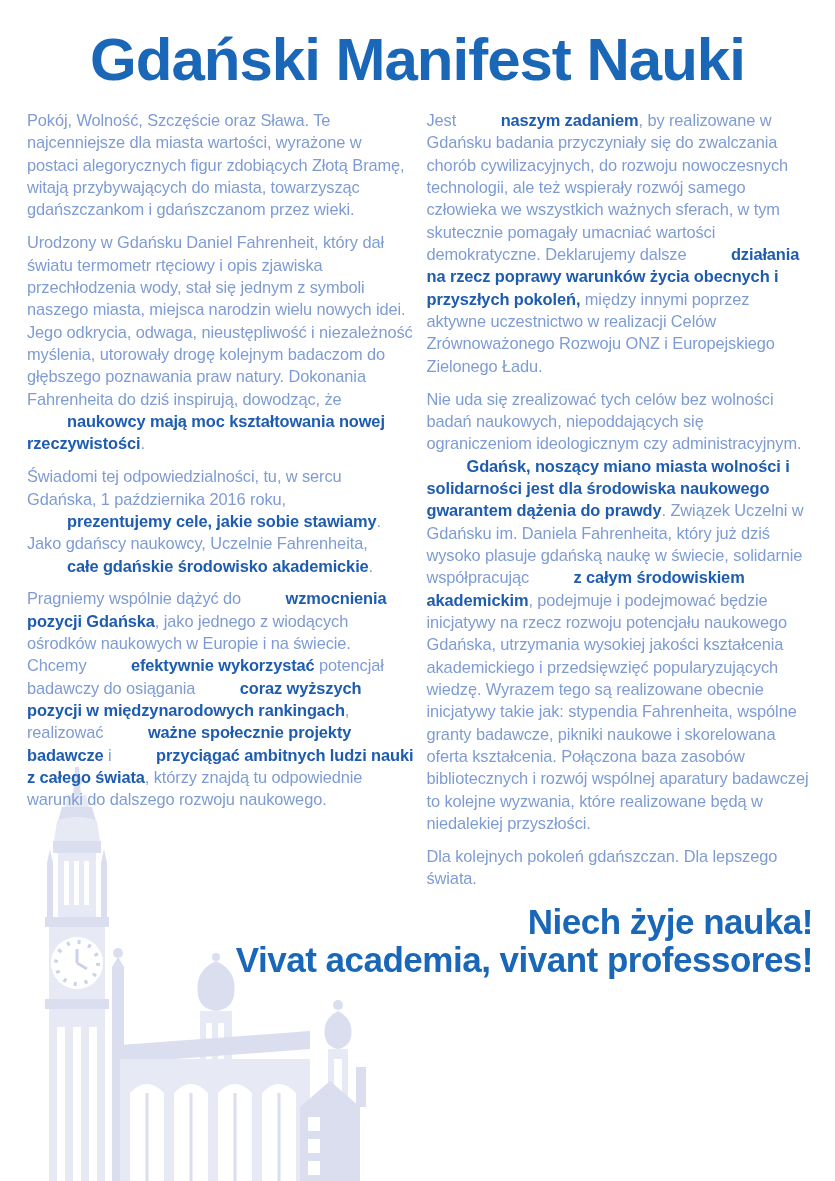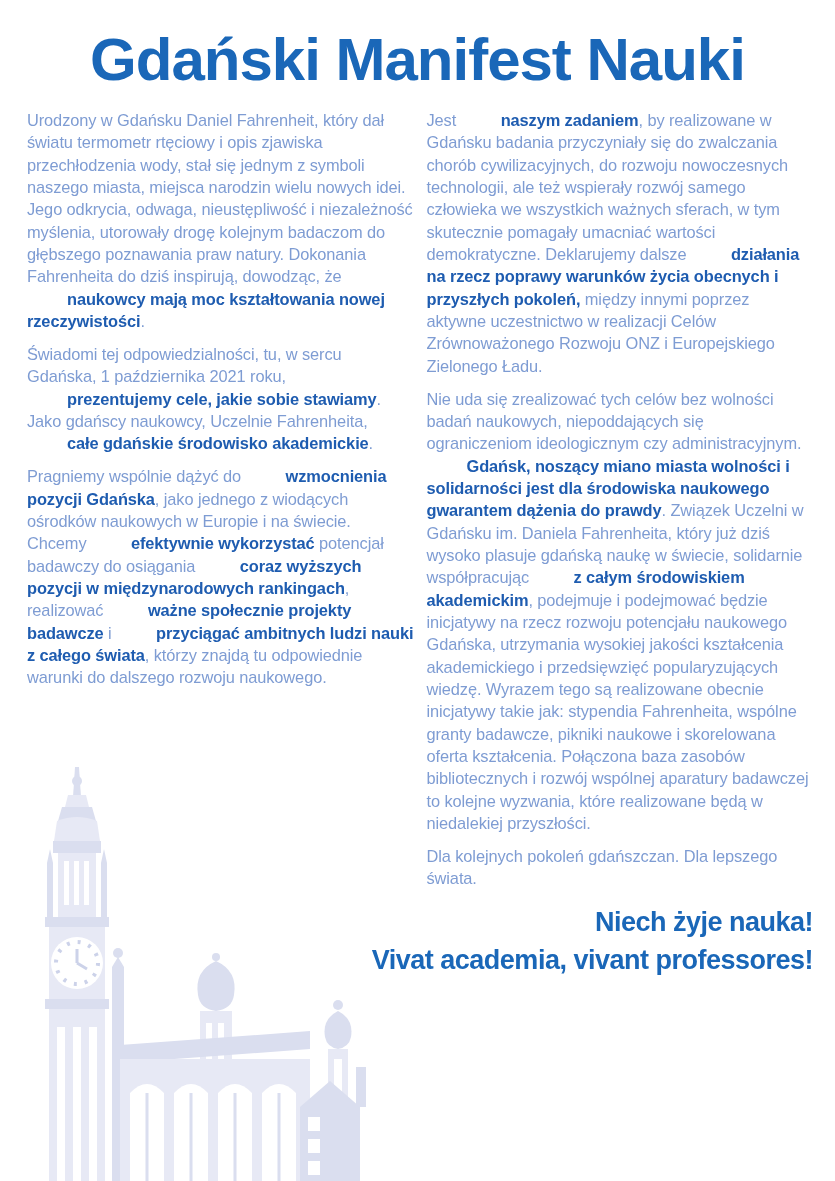--- a/index.html
+++ b/index.html
@@ -41,21 +41,21 @@
     font-weight:bold;
     color:var(--bold-blue,#1e5cb0);
     margin-left:40px;
   }
   .closing{
     text-align:right;
     padding-right:22px;
     margin-top:3px;
     color:var(--title-blue,#1a67b8);
     font-weight:bold;
-    font-size:27px;
+    font-size:35px;
     line-height:38px;
     letter-spacing:-0.5px;
   }
 </style>
 </head>
 <body>
 
 <div class="page">
 
   <svg class="watermark" viewBox="0 0 382 414" aria-hidden="true">
@@ -121,22 +121,23 @@
       <rect x="356" y="300" width="10" height="40" fill="var(--wm2)"></rect>
     </g>
   </svg>
 
   <div class="content">
 
     <h1 class="title">Gdański Manifest Nauki</h1>
 
     <div class="cols">
       <div class="col">
+          <p class="para"><span class="r">Pokój, Wolność, Szczęście oraz Sława. Te najcenniejsze dla miasta wartości, wyrażone w postaci alegorycznych figur zdobiących Złotą Bramę, witają przybywających do miasta, towarzysząc gdańszczankom i gdańszczanom przez wieki.</span></p>
           <p class="para"><span class="r">Urodzony w Gdańsku Daniel Fahrenheit, który dał światu termometr rtęciowy i opis zjawiska przechłodzenia wody, stał się jednym z symboli naszego miasta, miejsca narodzin wielu nowych idei. Jego odkrycia, odwaga, nieustępliwość i niezależność myślenia, utorowały drogę kolejnym badaczom do głębszego poznawania praw natury. Dokonania Fahrenheita do dziś inspirują, dowodząc, że </span><span class="b">naukowcy mają moc kształtowania nowej rzeczywistości</span><span class="r">.</span></p>
-          <p class="para"><span class="r">Świadomi tej odpowiedzialności, tu, w sercu Gdańska, 1 października 2021 roku, </span><span class="b">prezentujemy cele, jakie sobie stawiamy</span><span class="r">. Jako gdańscy naukowcy, Uczelnie Fahrenheita, </span><span class="b">całe gdańskie środowisko akademickie</span><span class="r">.</span></p>
+          <p class="para"><span class="r">Świadomi tej odpowiedzialności, tu, w sercu Gdańska, 1 października 2016 roku, </span><span class="b">prezentujemy cele, jakie sobie stawiamy</span><span class="r">. Jako gdańscy naukowcy, Uczelnie Fahrenheita, </span><span class="b">całe gdańskie środowisko akademickie</span><span class="r">.</span></p>
           <p class="para"><span class="r">Pragniemy wspólnie dążyć do </span><span class="b">wzmocnienia pozycji Gdańska</span><span class="r">, jako jednego z wiodących ośrodków naukowych w Europie i na świecie. Chcemy </span><span class="b">efektywnie wykorzystać</span><span class="r"> potencjał badawczy do osiągania </span><span class="b">coraz wyższych pozycji w międzynarodowych rankingach</span><span class="r">, realizować </span><span class="b">ważne społecznie projekty badawcze</span><span class="r"> i </span><span class="b">przyciągać ambitnych ludzi nauki z całego świata</span><span class="r">, którzy znajdą tu odpowiednie warunki do dalszego rozwoju naukowego.</span></p>
         </div>
       <div class="col">
           <p class="para"><span class="r">Jest </span><span class="b">naszym zadaniem</span><span class="r">, by realizowane w Gdańsku badania przyczyniały się do zwalczania chorób cywilizacyjnych, do rozwoju nowoczesnych technologii, ale też wspierały rozwój samego człowieka we wszystkich ważnych sferach, w tym skutecznie pomagały umacniać wartości demokratyczne. Deklarujemy dalsze </span><span class="b">działania na rzecz poprawy warunków życia obecnych i przyszłych pokoleń,</span><span class="r"> między innymi poprzez aktywne uczestnictwo w realizacji Celów Zrównoważonego Rozwoju ONZ i Europejskiego Zielonego Ładu.</span></p>
           <p class="para"><span class="r">Nie uda się zrealizować tych celów bez wolności badań naukowych, niepoddających się ograniczeniom ideologicznym czy administracyjnym. </span><span class="b">Gdańsk, noszący miano miasta wolności i solidarności jest dla środowiska naukowego gwarantem dążenia do prawdy</span><span class="r">. Związek Uczelni w Gdańsku im. Daniela Fahrenheita, który już dziś wysoko plasuje gdańską naukę w świecie, solidarnie współpracując </span><span class="b">z całym środowiskiem akademickim</span><span class="r">, podejmuje i podejmować będzie inicjatywy na rzecz rozwoju potencjału naukowego Gdańska, utrzymania wysokiej jakości kształcenia akademickiego i przedsięwzięć popularyzujących wiedzę. Wyrazem tego są realizowane obecnie inicjatywy takie jak: stypendia Fahrenheita, wspólne granty badawcze, pikniki naukowe i skorelowana oferta kształcenia. Połączona baza zasobów bibliotecznych i rozwój wspólnej aparatury badawczej to kolejne wyzwania, które realizowane będą w niedalekiej przyszłości.</span></p>
           <p class="para"><span class="r">Dla kolejnych pokoleń gdańszczan. Dla lepszego świata.</span></p>
         </div>
     </div>
 
     <div class="closing">

